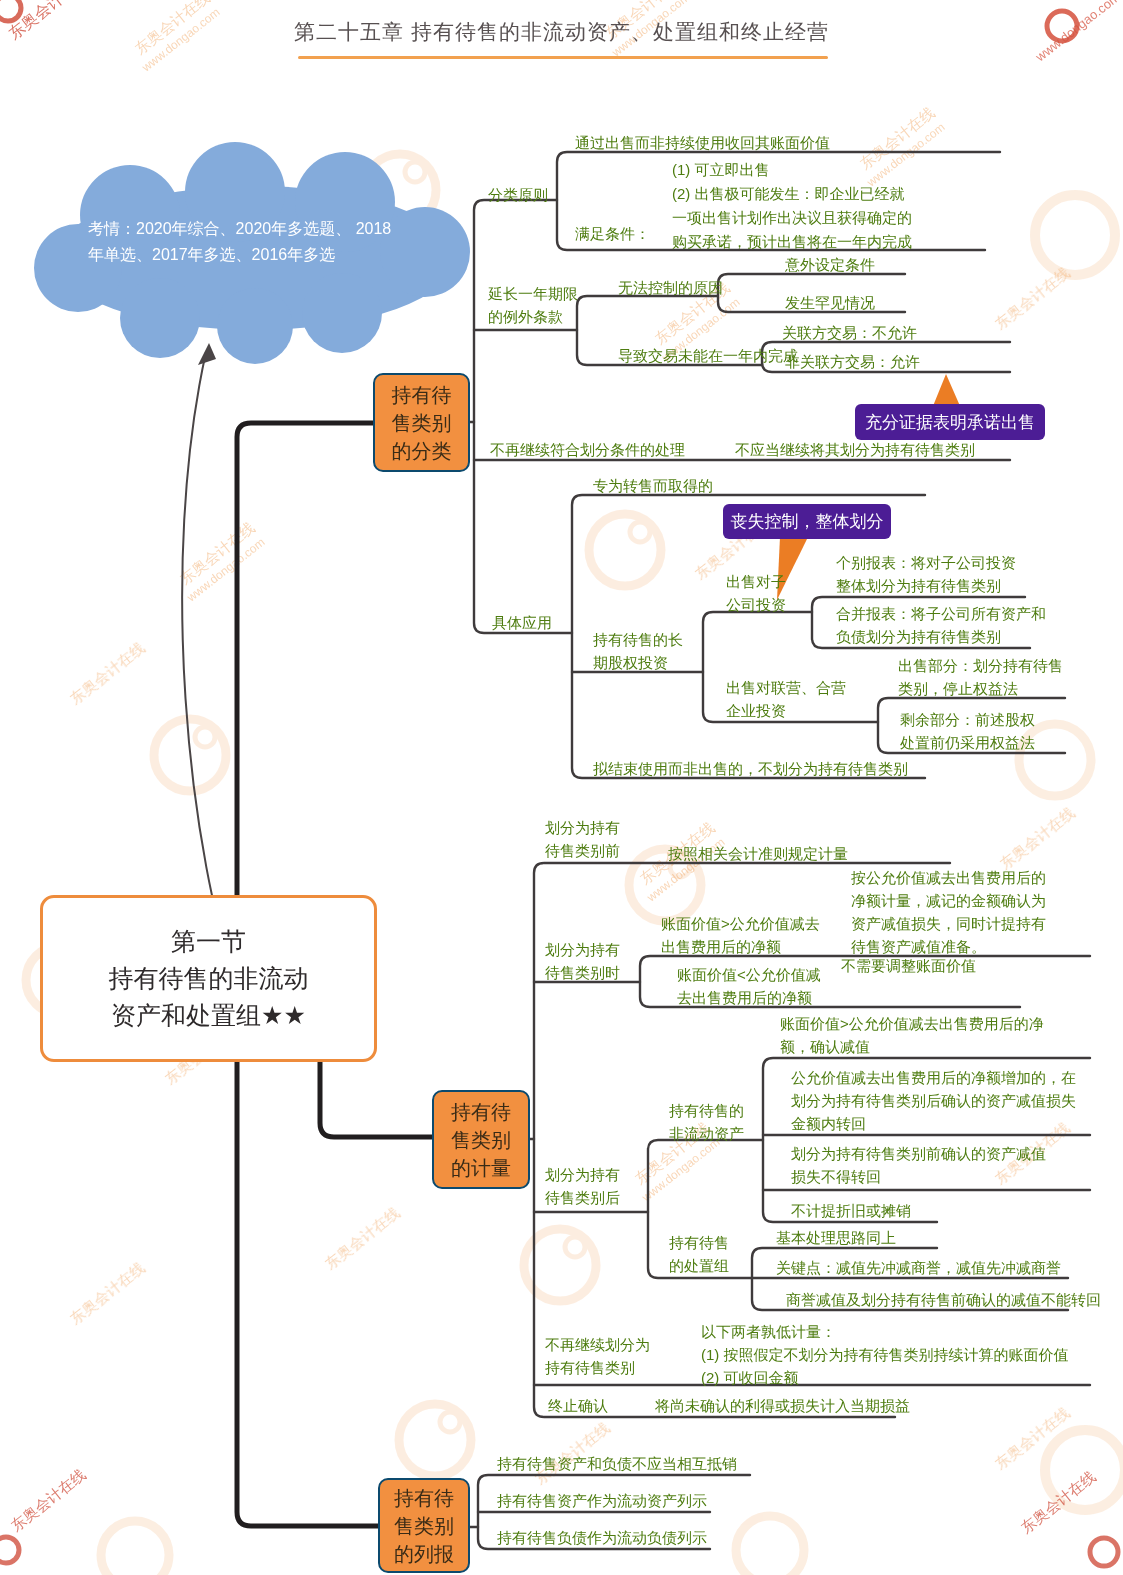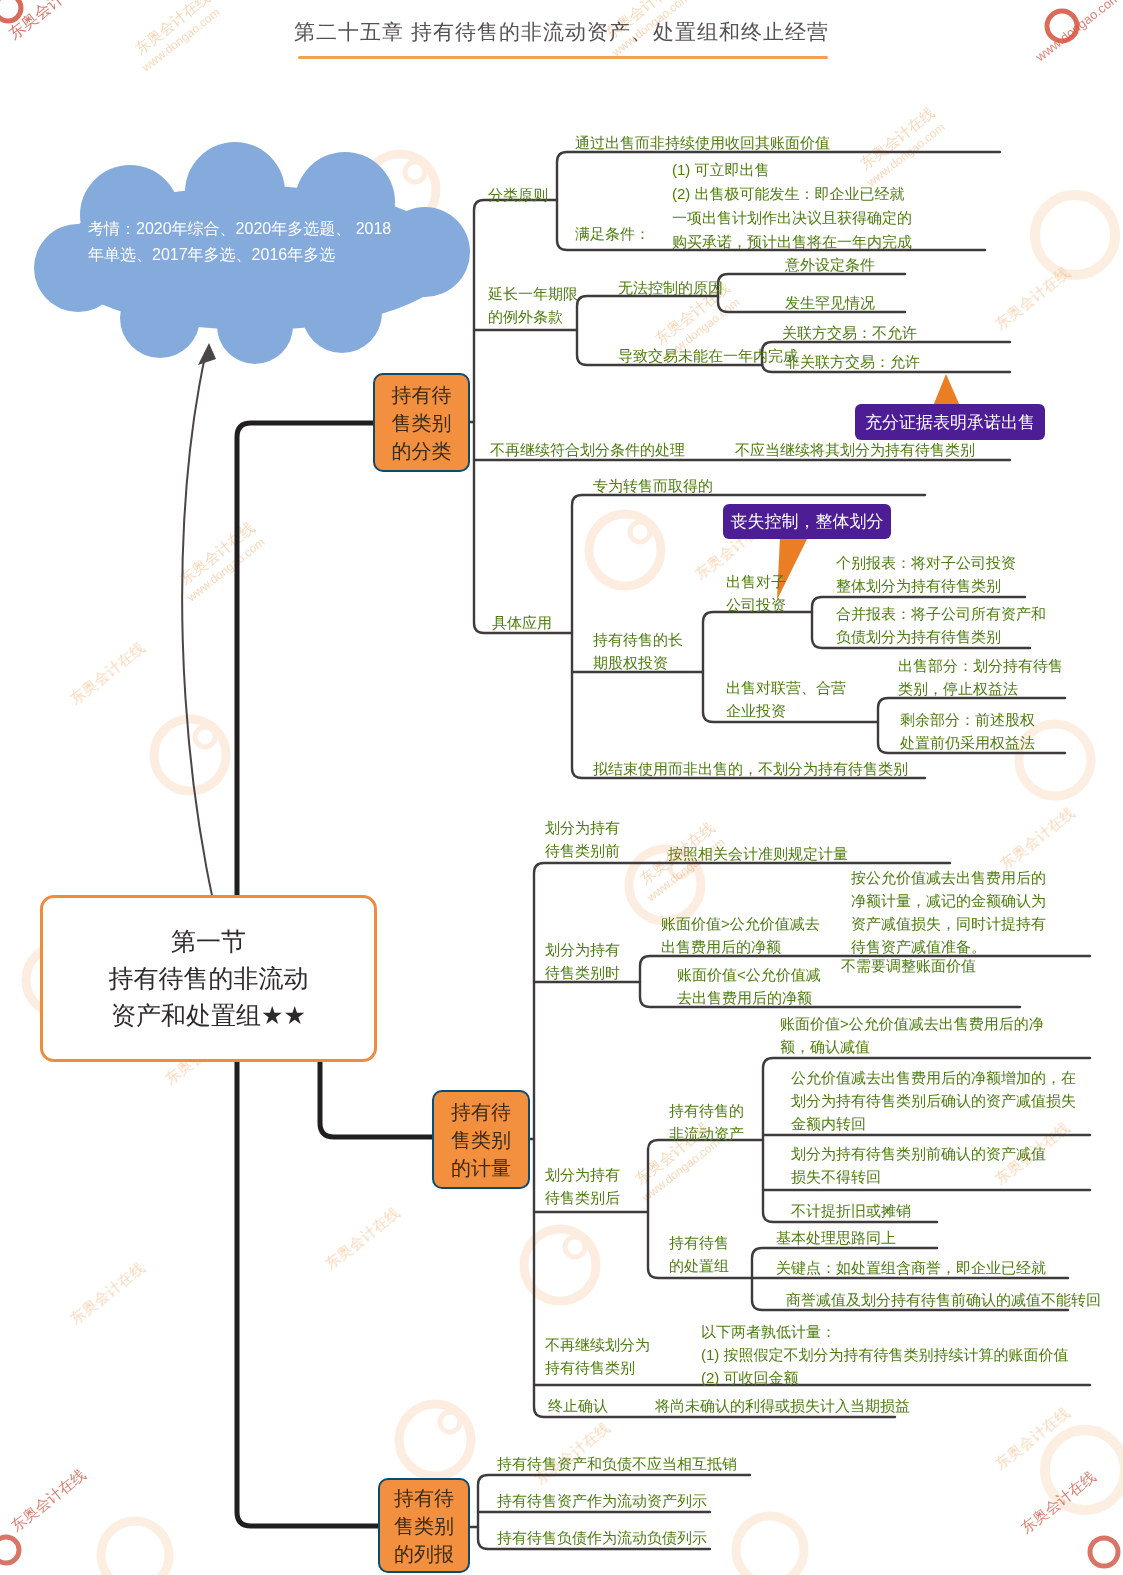--- a/index.html
+++ b/index.html
@@ -230,21 +230,21 @@
 额，确认减值</div>
   <div class="lbl" style="left:791px;top:1066px;">公允价值减去出售费用后的净额增加的，在
 划分为持有待售类别后确认的资产减值损失
 金额内转回</div>
   <div class="lbl" style="left:791px;top:1142px;">划分为持有待售类别前确认的资产减值
 损失不得转回</div>
   <div class="lbl" style="left:791px;top:1199px;">不计提折旧或摊销</div>
   <div class="lbl" style="left:669px;top:1231px;">持有待售
 的处置组</div>
   <div class="lbl" style="left:776px;top:1226px;">基本处理思路同上</div>
-  <div class="lbl" style="left:776px;top:1256px;">关键点：如处置组含商誉，即企业已经就</div>
+  <div class="lbl" style="left:776px;top:1256px;">关键点：减值先冲减商誉，减值先冲减商誉</div>
   <div class="lbl" style="left:786px;top:1288px;">商誉减值及划分持有待售前确认的减值不能转回</div>
 
   <div class="lbl" style="left:545px;top:1333px;">不再继续划分为
 持有待售类别</div>
   <div class="lbl" style="left:701px;top:1320px;">以下两者孰低计量：
 (1) 按照假定不划分为持有待售类别持续计算的账面价值
 (2) 可收回金额</div>
   <div class="lbl" style="left:548px;top:1394px;">终止确认</div>
   <div class="lbl" style="left:655px;top:1394px;">将尚未确认的利得或损失计入当期损益</div>
 

